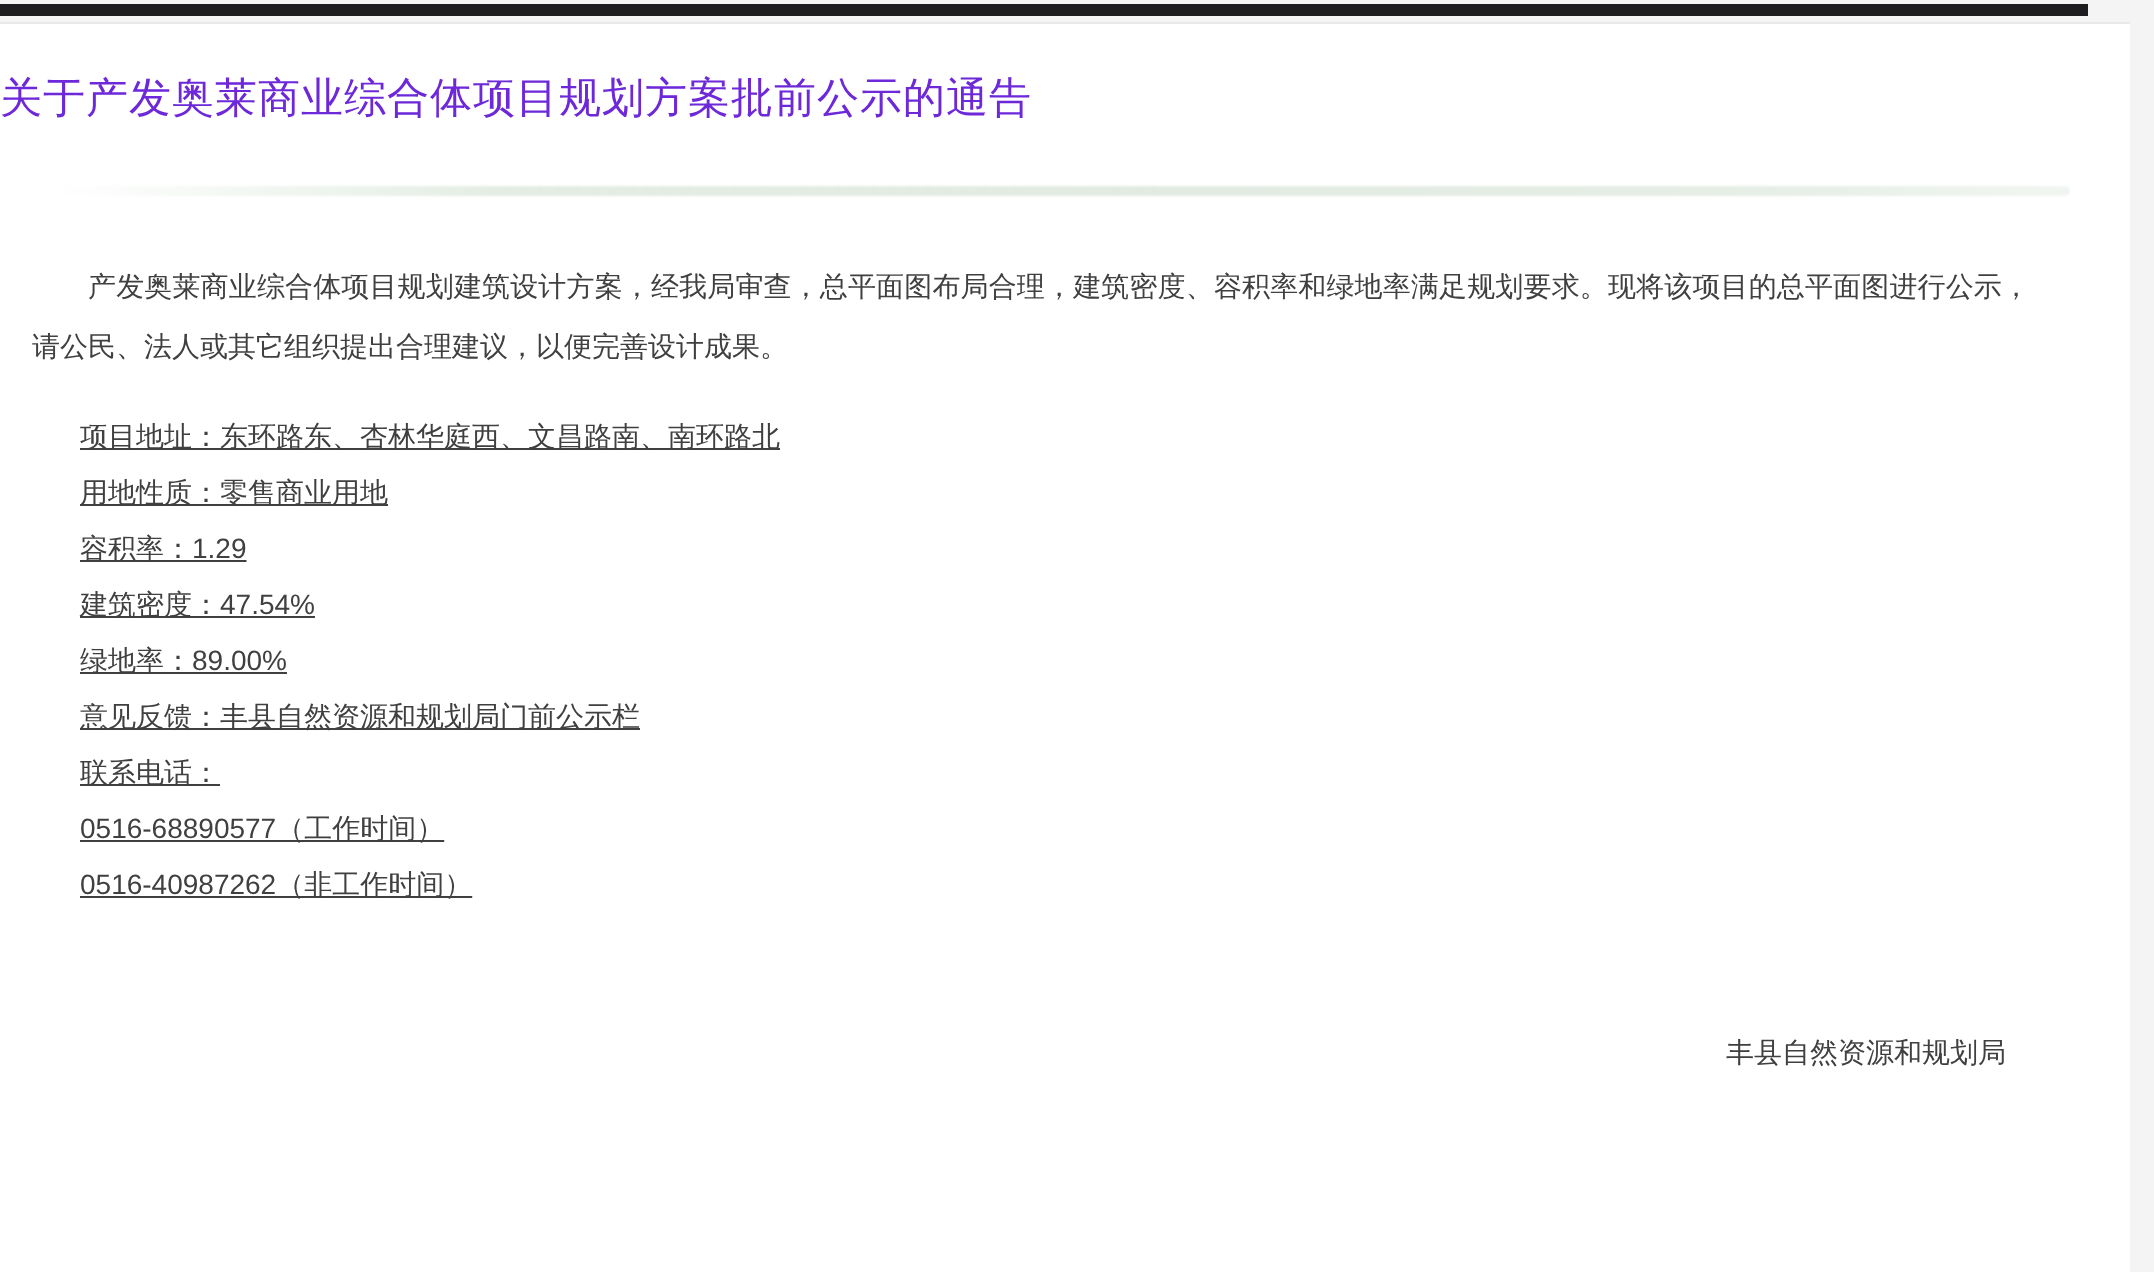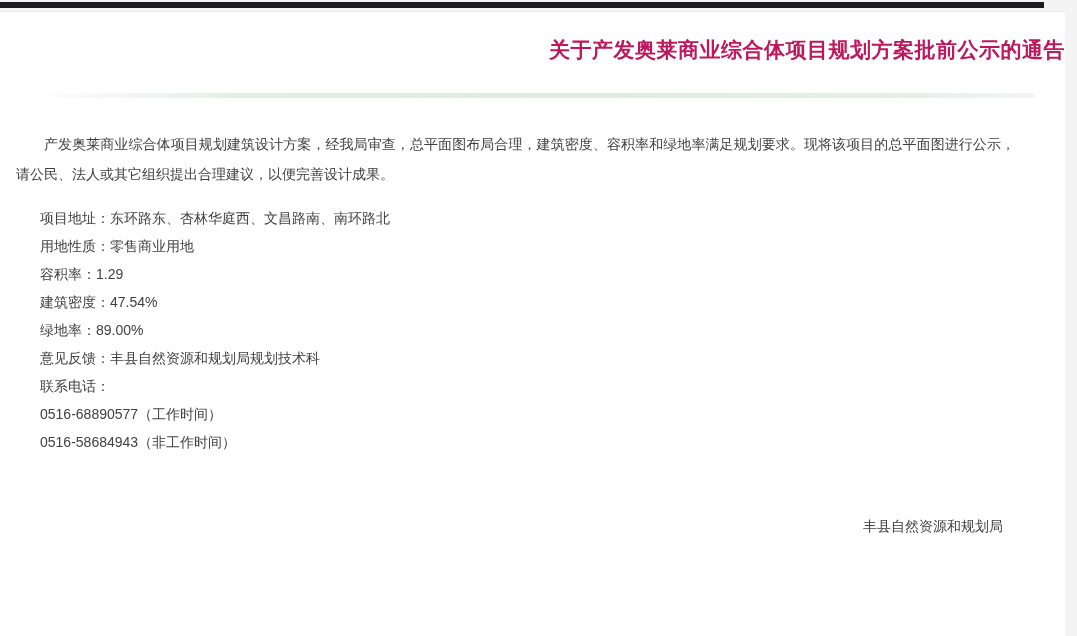--- a/index.html
+++ b/index.html
@@ -18,25 +18,25 @@
     z-index: 5;
   }
   .content-panel {
     position: absolute; top: 11px; left: 0;
     width: 1065px; height: 625px;
     background: #ffffff;
     border-top: 1px solid #e9e9ea;
   }
   .doc-title {
     padding-top: 12px;
-    text-align: right;
+    text-align: left;
     font-size: 21px;
     line-height: 24px;
-    font-weight: bold;
-    color: #be185d;
+    font-weight: normal;
+    color: #6d28d9;
     letter-spacing: 0.5px;
   }
   .title-divider {
     height: 5px;
     margin: 31px 30px 0 25px;
     border-radius: 3px;
     background: linear-gradient(90deg,
       rgba(226,236,226,0) 0%,
       rgba(223,234,223,0.85) 22%,
       #e2ebe2 55%,
@@ -53,20 +53,21 @@
     margin-top: 32px;
     line-height: 30px;
     text-indent: 2em;
     text-align: justify;
     font-family: Liberation Serif, serif;
   }
   .detail-line {
     padding-left: 24px;
     line-height: 28px;
     white-space: nowrap;
+    text-decoration: underline;
   }
   .detail-line .field-label { color: #404040; }
   .detail-line .field-value { color: #404040; }
   .signature-block {
     margin-top: 56px;
     text-align: right;
   }
   .signature-agency {
     padding-right: 12px;
     line-height: 29px;
@@ -98,30 +99,30 @@
     <div class="detail-line">
       <span class="field-label">容积率：</span><span class="field-value">1.29</span>
     </div>
     <div class="detail-line">
       <span class="field-label">建筑密度：</span><span class="field-value">47.54%</span>
     </div>
     <div class="detail-line">
       <span class="field-label">绿地率：</span><span class="field-value">89.00%</span>
     </div>
     <div class="detail-line">
-      <span class="field-label">意见反馈：</span><span class="field-value">丰县自然资源和规划局规划技术科</span>
+      <span class="field-label">意见反馈：</span><span class="field-value">丰县自然资源和规划局门前公示栏</span>
     </div>
     <div class="detail-line">
       <span class="field-label">联系电话：</span><span class="field-value"></span>
     </div>
     <div class="detail-line">
       <span class="field-label"></span><span class="field-value">0516-68890577（工作时间）</span>
     </div>
     <div class="detail-line">
-      <span class="field-label"></span><span class="field-value">0516-58684943（非工作时间）</span>
+      <span class="field-label"></span><span class="field-value">0516-40987262（非工作时间）</span>
     </div>
 
     <div class="signature-block">
       <div class="signature-agency">丰县自然资源和规划局</div>
 
     </div>
 
   </div>
 </div>
 

